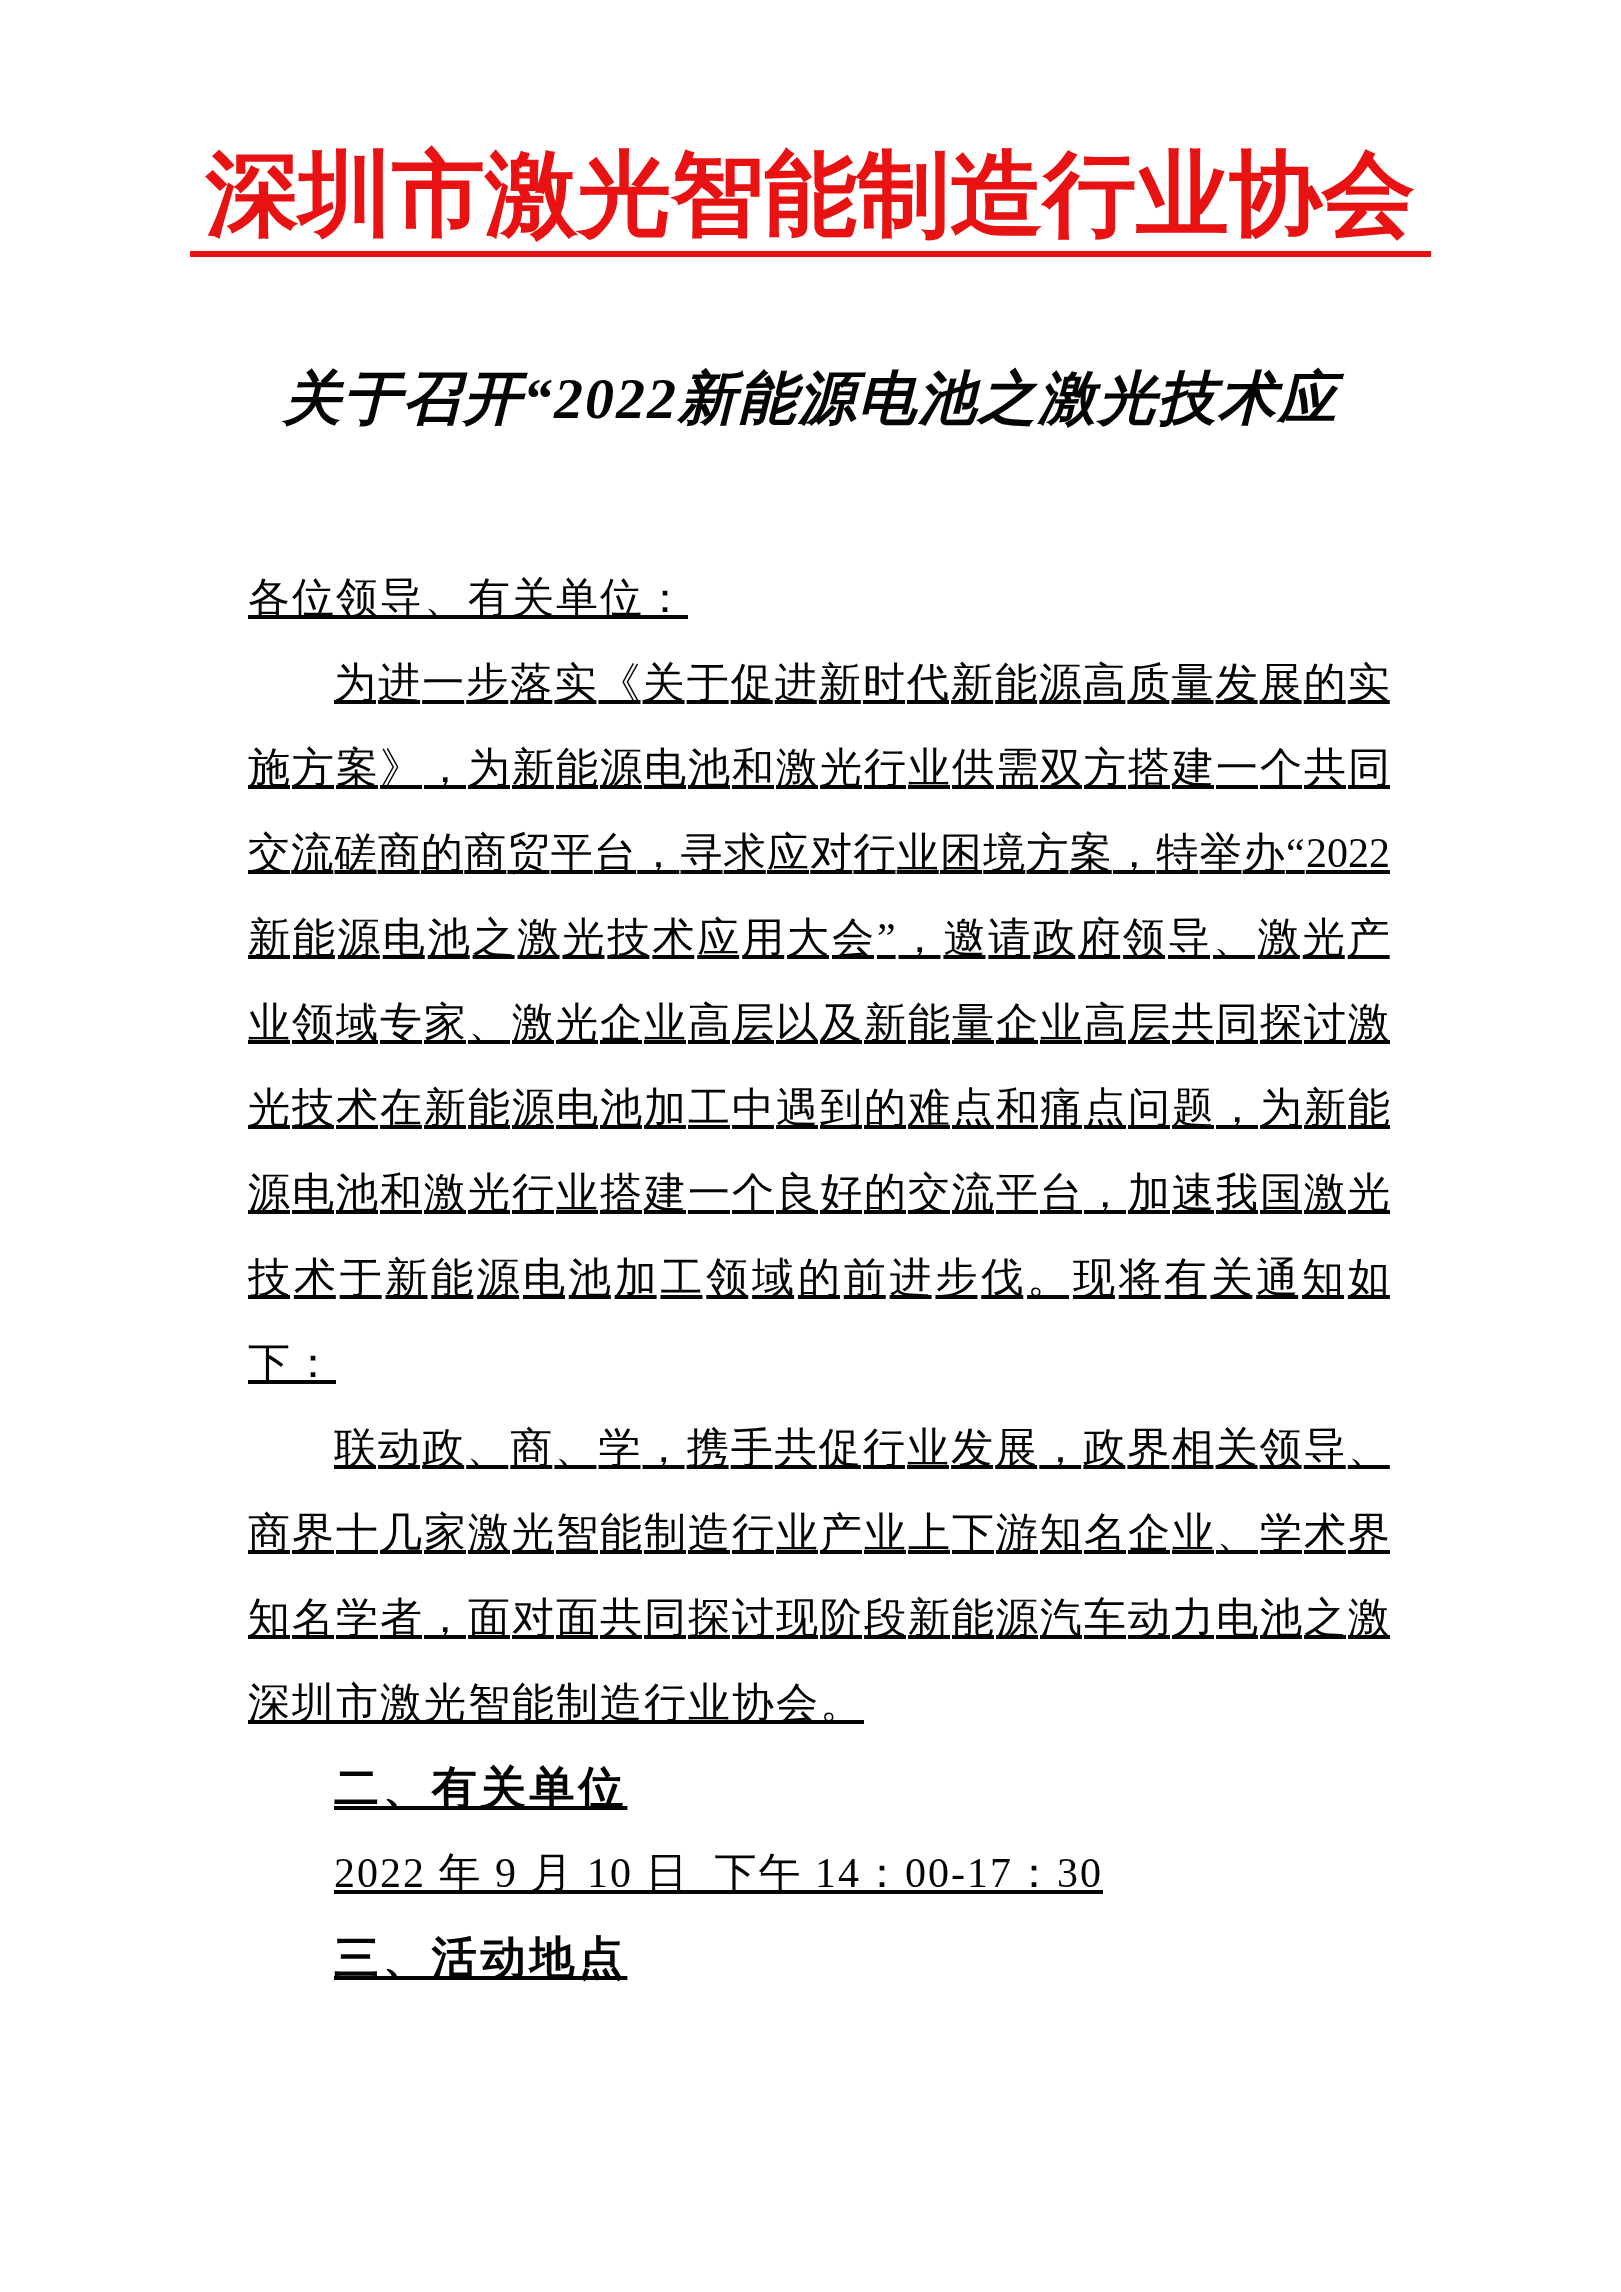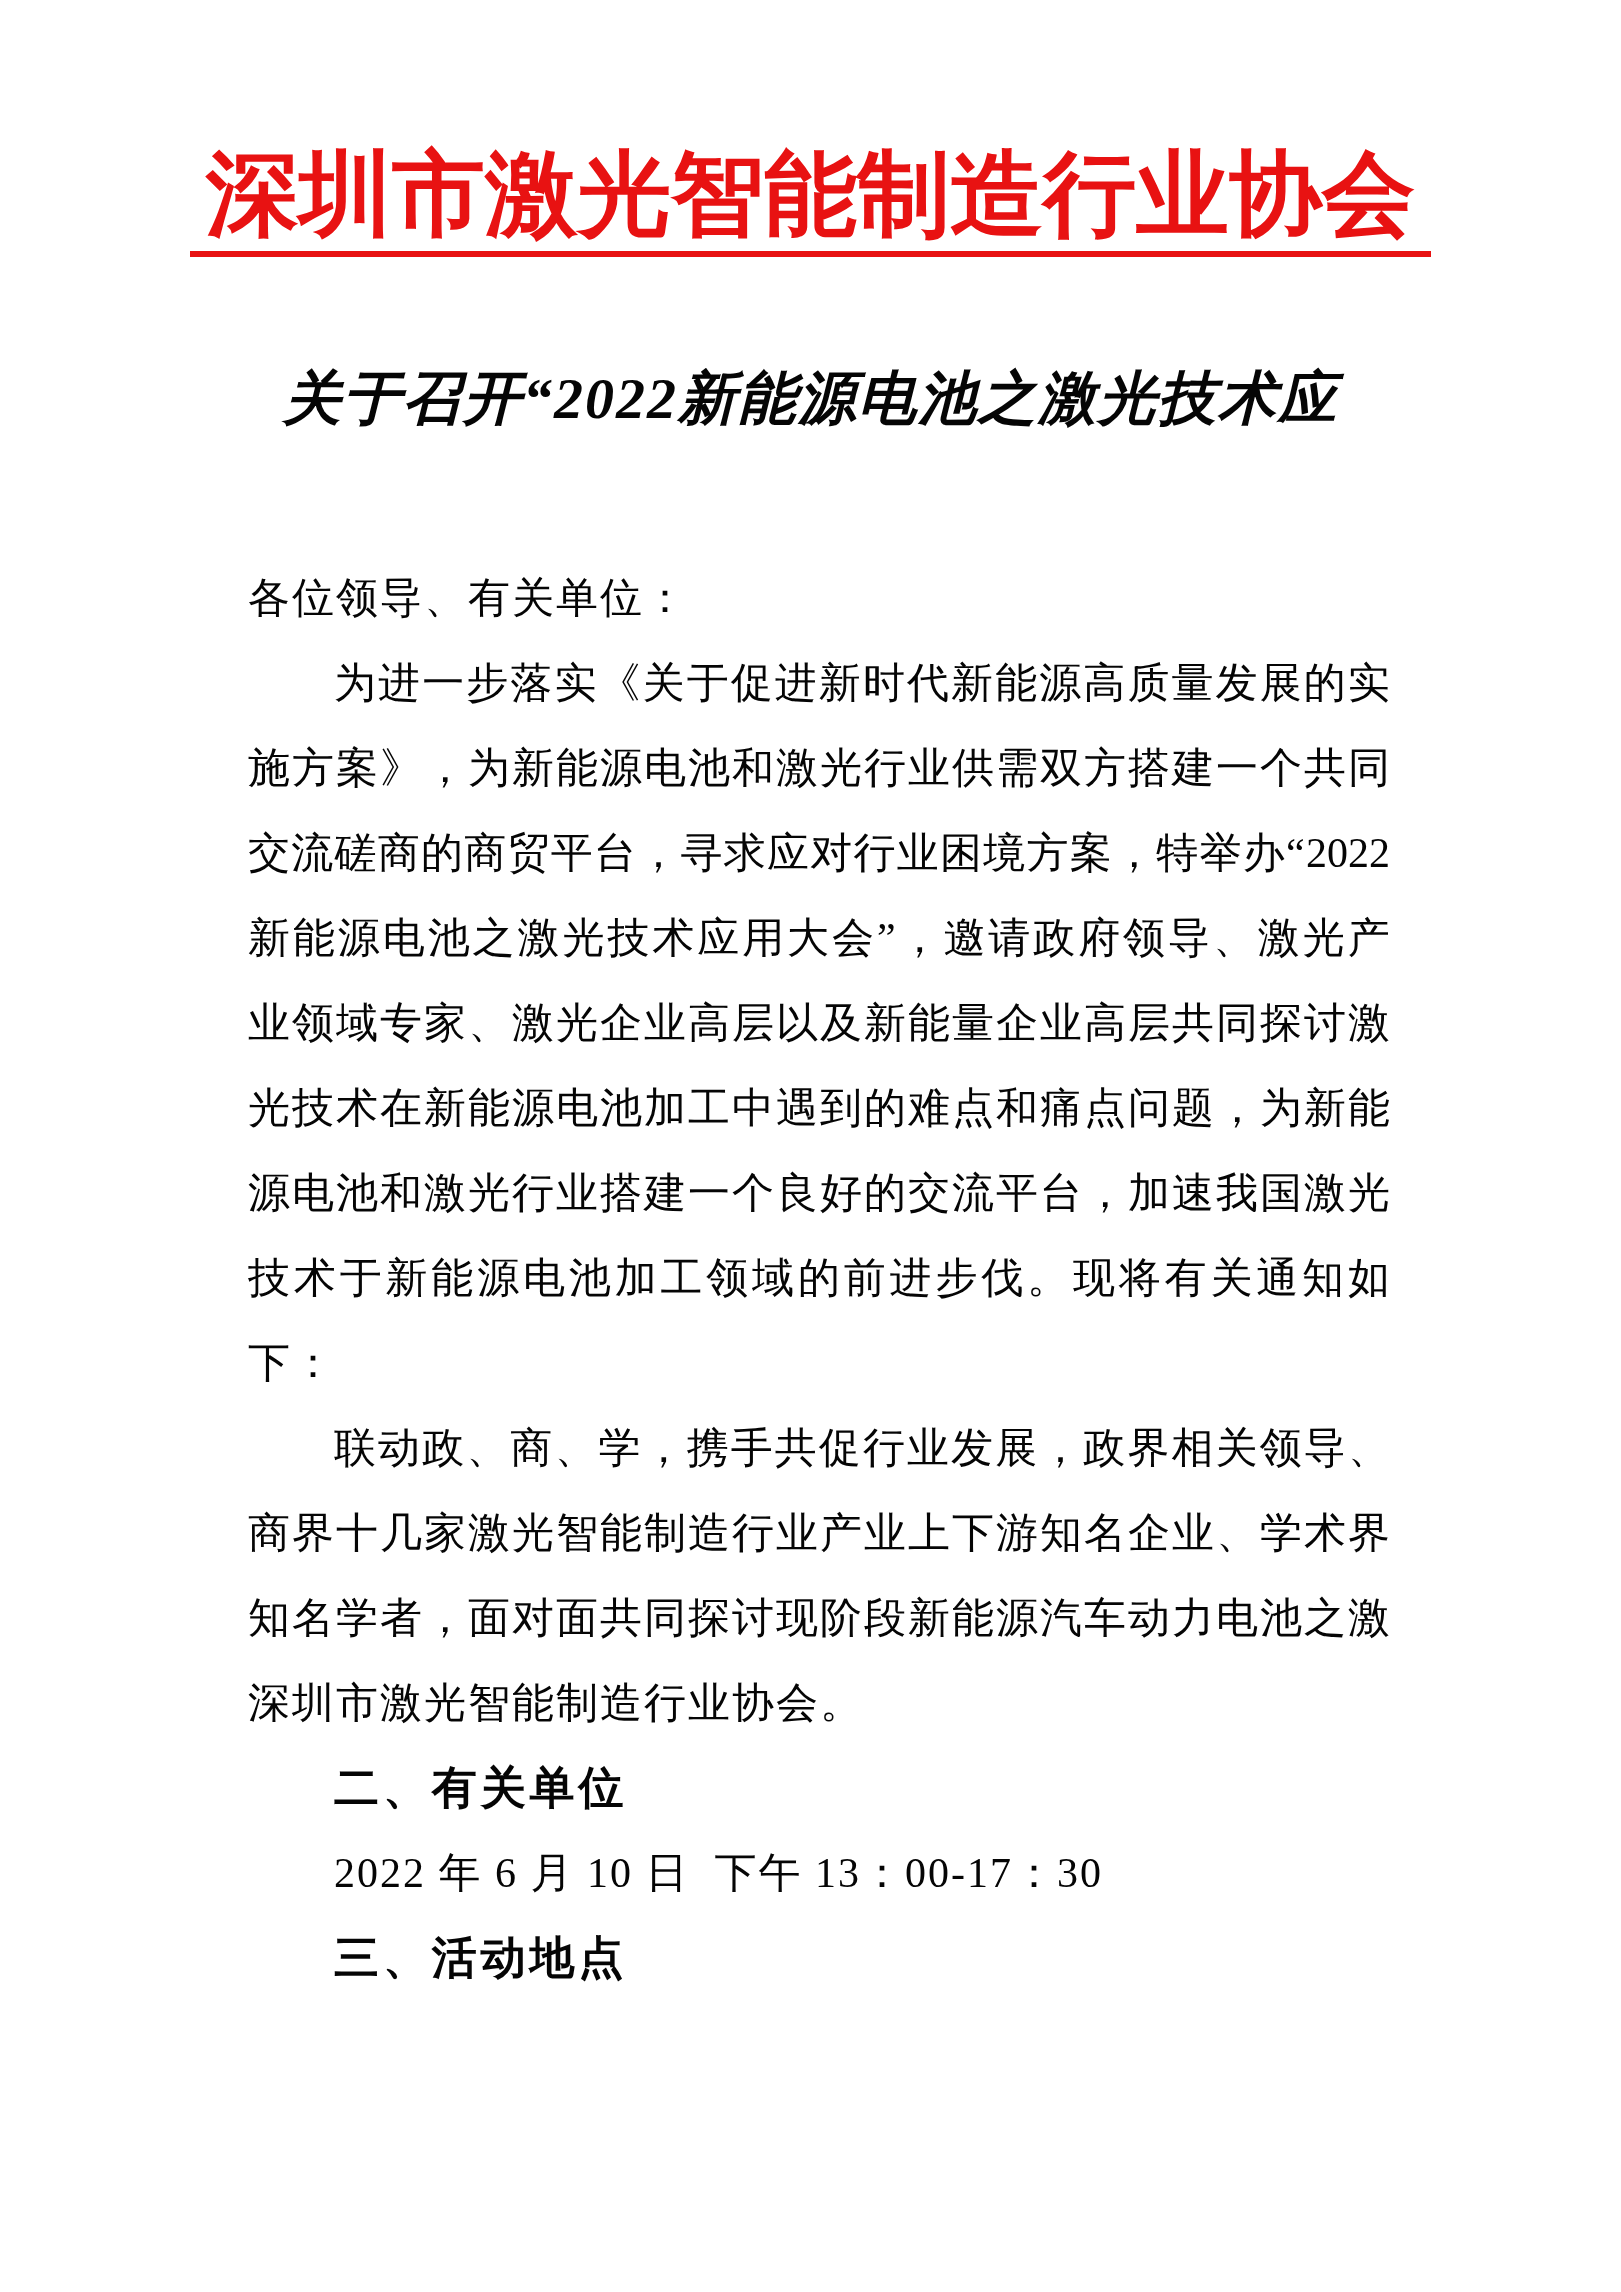--- a/index.html
+++ b/index.html
@@ -53,20 +53,21 @@
     top: 543px;
     left: 248px;
     width: 1142px;
   }
   .line {
     height: 85px;
     display: flex;
     align-items: center;
     font-size: 42px;
     white-space: pre;
+    text-decoration: underline;
   }
   .line.plain { letter-spacing: 2px; }
   .line.justify { justify-content: space-between; letter-spacing: 0; }
   .line.indent { padding-left: 86px; }
   .line.heading {
     font-family: "Liberation Sans", sans-serif;
     font-weight: 700;
     font-size: 45px;
     letter-spacing: 3.9px;
   }
@@ -94,18 +95,18 @@
       <div class="line justify"><span>业</span><span>领</span><span>域</span><span>专</span><span>家</span><span>、</span><span>激</span><span>光</span><span>企</span><span>业</span><span>高</span><span>层</span><span>以</span><span>及</span><span>新</span><span>能</span><span>量</span><span>企</span><span>业</span><span>高</span><span>层</span><span>共</span><span>同</span><span>探</span><span>讨</span><span>激</span></div>
       <div class="line justify"><span>光</span><span>技</span><span>术</span><span>在</span><span>新</span><span>能</span><span>源</span><span>电</span><span>池</span><span>加</span><span>工</span><span>中</span><span>遇</span><span>到</span><span>的</span><span>难</span><span>点</span><span>和</span><span>痛</span><span>点</span><span>问</span><span>题</span><span>，</span><span>为</span><span>新</span><span>能</span></div>
       <div class="line justify"><span>源</span><span>电</span><span>池</span><span>和</span><span>激</span><span>光</span><span>行</span><span>业</span><span>搭</span><span>建</span><span>一</span><span>个</span><span>良</span><span>好</span><span>的</span><span>交</span><span>流</span><span>平</span><span>台</span><span>，</span><span>加</span><span>速</span><span>我</span><span>国</span><span>激</span><span>光</span></div>
       <div class="line justify"><span>技</span><span>术</span><span>于</span><span>新</span><span>能</span><span>源</span><span>电</span><span>池</span><span>加</span><span>工</span><span>领</span><span>域</span><span>的</span><span>前</span><span>进</span><span>步</span><span>伐</span><span>。</span><span>现</span><span>将</span><span>有</span><span>关</span><span>通</span><span>知</span><span>如</span></div>
       <div class="line plain">下：</div>
       <div class="line justify indent"><span>联</span><span>动</span><span>政</span><span>、</span><span>商</span><span>、</span><span>学</span><span>，</span><span>携</span><span>手</span><span>共</span><span>促</span><span>行</span><span>业</span><span>发</span><span>展</span><span>，</span><span>政</span><span>界</span><span>相</span><span>关</span><span>领</span><span>导</span><span>、</span></div>
       <div class="line justify"><span>商</span><span>界</span><span>十</span><span>几</span><span>家</span><span>激</span><span>光</span><span>智</span><span>能</span><span>制</span><span>造</span><span>行</span><span>业</span><span>产</span><span>业</span><span>上</span><span>下</span><span>游</span><span>知</span><span>名</span><span>企</span><span>业</span><span>、</span><span>学</span><span>术</span><span>界</span></div>
       <div class="line justify"><span>知</span><span>名</span><span>学</span><span>者</span><span>，</span><span>面</span><span>对</span><span>面</span><span>共</span><span>同</span><span>探</span><span>讨</span><span>现</span><span>阶</span><span>段</span><span>新</span><span>能</span><span>源</span><span>汽</span><span>车</span><span>动</span><span>力</span><span>电</span><span>池</span><span>之</span><span>激</span></div>
       <div class="line plain">深圳市激光智能制造行业协会。</div>
       <div class="line heading indent">二、有关单位</div>
-      <div class="line plain indent">2022 年 6 月 10 日  下午 13：00-17：30</div>
+      <div class="line plain indent">2022 年 9 月 10 日  下午 14：00-17：30</div>
       <div class="line heading indent">三、活动地点</div>
     </main>
 
 </div>
 
 
 </body></html>

